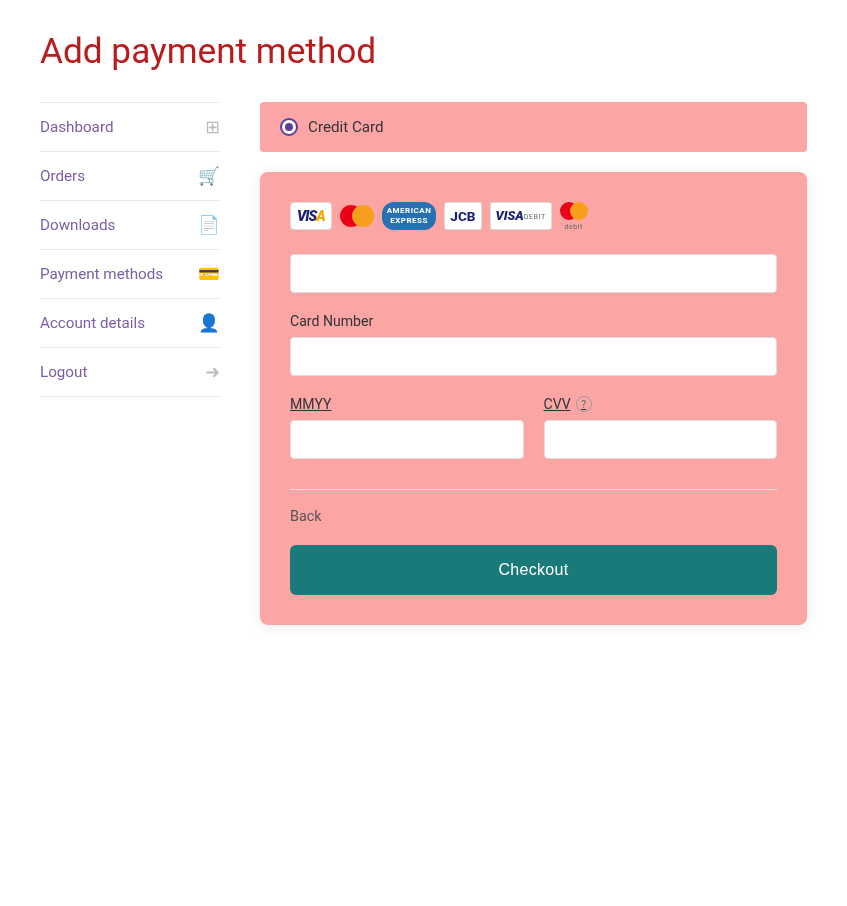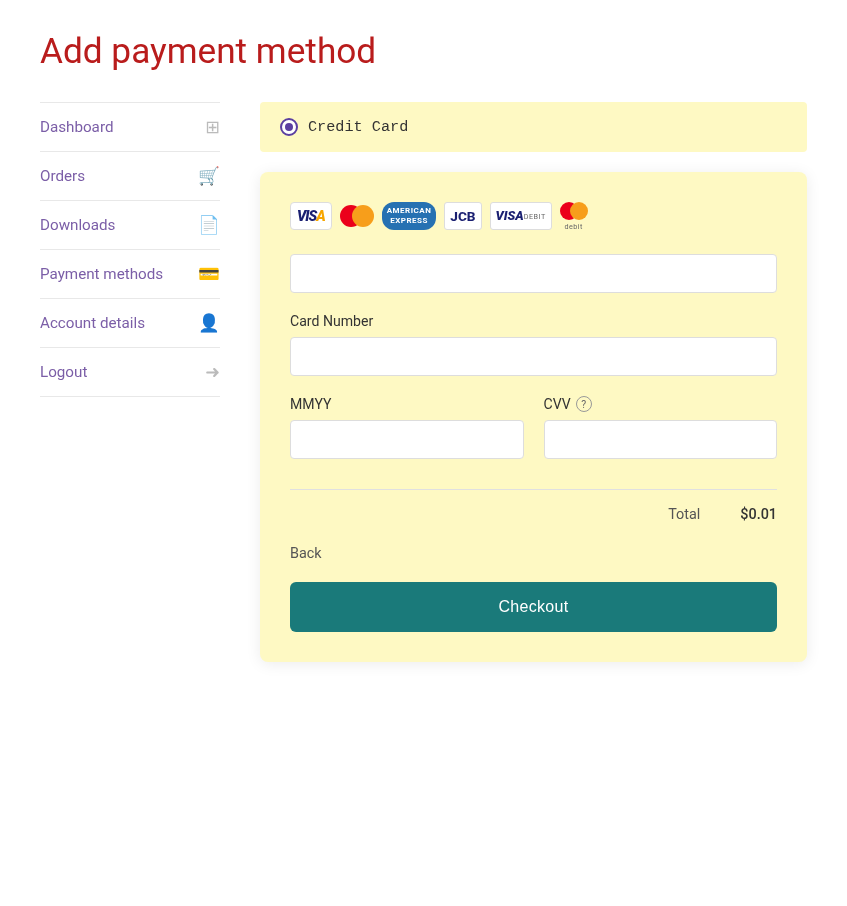--- a/index.html
+++ b/index.html
@@ -40,28 +40,27 @@
       color: #bbb;
       font-size: 1.1rem;
     }
     .sidebar-item.active .icon {
       color: #5b3fa0;
     }
     .main {
       flex: 1;
     }
     .payment-method-selector {
-      background: #fef9c3;
+      background: #fca5a5;
       border-radius: 4px;
       padding: 16px 20px;
       margin-bottom: 20px;
       display: flex;
       align-items: center;
       gap: 10px;
-      font-family: Liberation Mono, monospace;
     }
     .radio-circle {
       width: 18px;
       height: 18px;
       border-radius: 50%;
       border: 2px solid #5b3fa0;
       background: #fff;
       display: flex;
       align-items: center;
       justify-content: center;
@@ -72,21 +71,21 @@
       width: 8px;
       height: 8px;
       border-radius: 50%;
       background: #5b3fa0;
     }
     .payment-method-label {
       font-size: 0.95rem;
       color: #333;
     }
     .card-form {
-      background: #fef9c3;
+      background: #fca5a5;
       border-radius: 8px;
       padding: 30px;
       box-shadow: 0 2px 15px rgba(0,0,0,0.08);
     }
     .card-logos {
       display: flex;
       align-items: center;
       gap: 8px;
       margin-bottom: 24px;
     }
@@ -215,20 +214,21 @@
       border: 1px solid #ddd;
       border-radius: 4px;
       font-size: 0.95rem;
       outline: none;
       color: #333;
       background: #fff;
     }
     .form-row {
       display: flex;
       gap: 20px;
+      text-decoration: underline;
     }
     .form-row .form-group {
       flex: 1;
     }
     .cvv-label {
       display: flex;
       align-items: center;
       gap: 5px;
     }
     .cvv-help {
@@ -359,23 +359,19 @@
           <label class="form-label cvv-label">
             <span>CVV</span>
             <span class="cvv-help">?</span>
           </label>
           <input class="form-input" type="text" placeholder="" style="">
         </div>
       </div>
 
       <hr class="divider">
 
-      <div class="total-row">
-        <span>Total</span>
-        <span class="total-amount">$0.01</span>
-      </div>
 
       <div class="back-link">Back</div>
 
       <button class="checkout-btn">Checkout</button>
     </div>
   </div>
 </div>
 
 </body></html>

